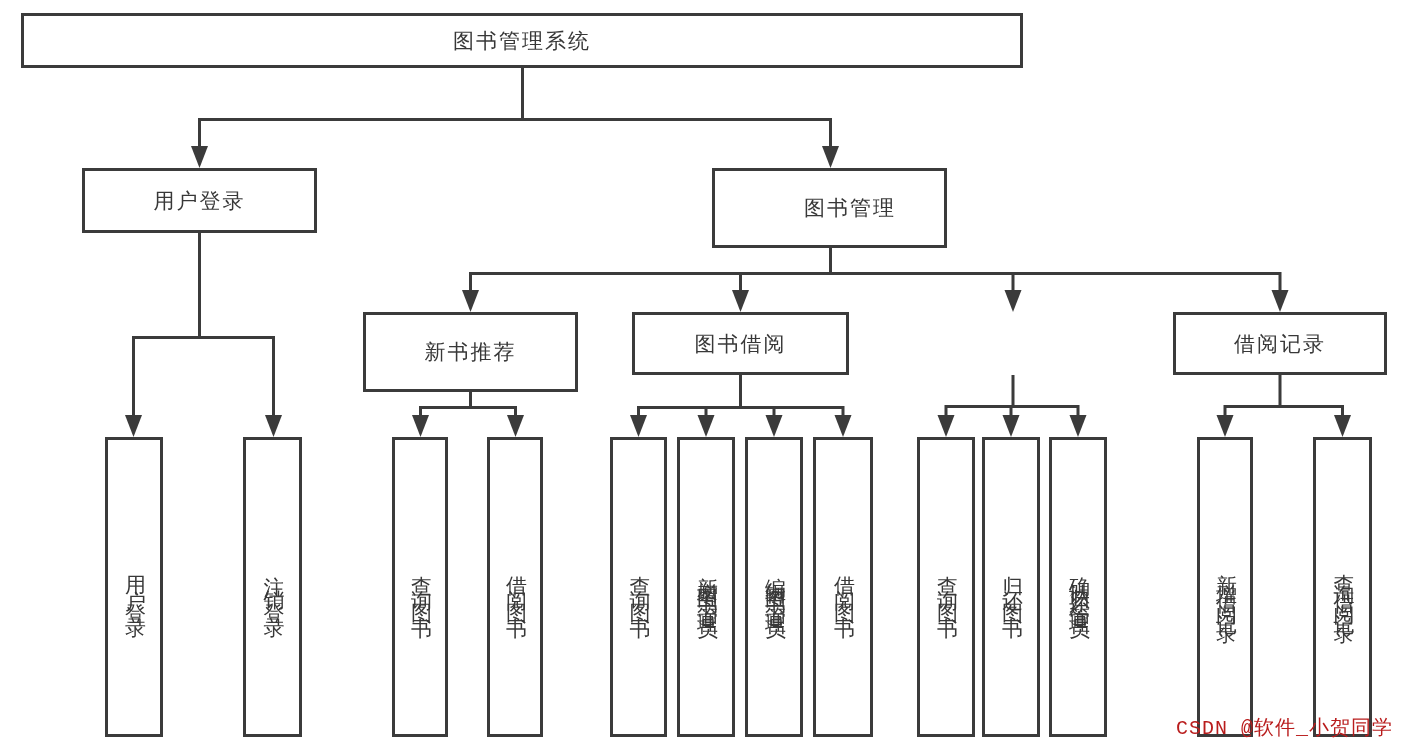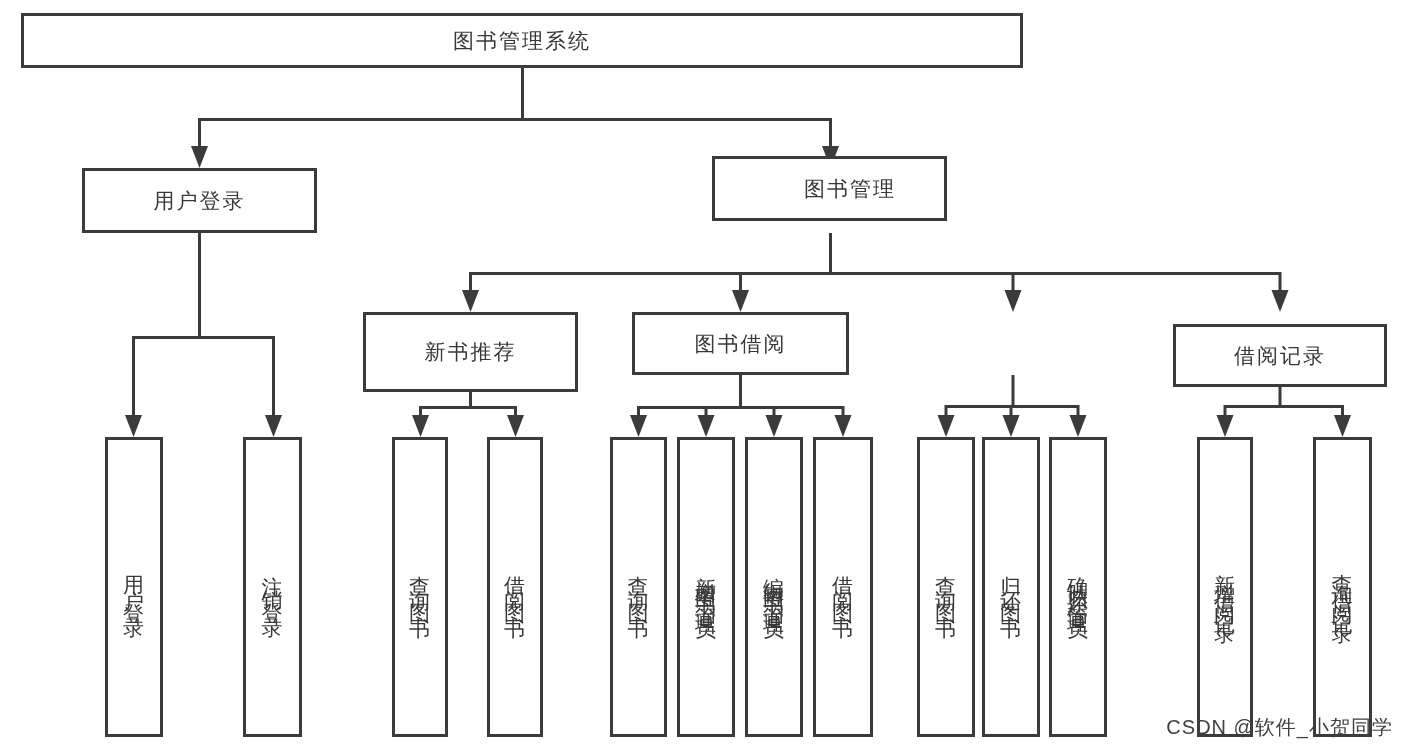--- a/index.html
+++ b/index.html
@@ -1,35 +1,35 @@
 <!DOCTYPE html>
 <html><head>
 <meta charset="utf-8">
 <style>
   html,body { margin:0; padding:0; background:#ffffff; }
   .canvas {
     position:relative; width:1405px; height:747px; background:#ffffff;
-    font-family:Liberation Sans, sans-serif; overflow:hidden;
+    font-family:Liberation Mono, monospace; overflow:hidden;
   }
   svg.wires { position:absolute; left:0; top:0; width:1405px; height:747px; }
   .node {
     position:absolute; box-sizing:border-box;
     border:3px solid #3b3b3b; background:#ffffff;
     display:flex; align-items:center; justify-content:center;
     color:#383838; font-size:21px; letter-spacing:2px;
   }
   .vtext {
     writing-mode:vertical-rl; text-orientation:mixed;
     letter-spacing:14px; line-height:1;
   }
   .vtext.mid  { letter-spacing:10px; }
   .vtext.long { letter-spacing:6px; }
   .watermark {
     position:absolute; right:12px; bottom:6px;
-    color:#404040; font-size:20px; letter-spacing:1px;
+    color:#b91c1c; font-size:20px; letter-spacing:1px;
   }
 </style>
 </head>
 <body>
 
 <div class="canvas">
 
   <svg class="wires" viewBox="0 0 1405 747" xmlns="http://www.w3.org/2000/svg">
     <path fill="none" stroke="#3b3b3b" stroke-width="3" d="
       M522.5 68 V119.5 M198 119.5 H832 M199.5 119.5 V150 M830.5 119.5 V150
@@ -58,25 +58,25 @@
       <polygon points="1002.5,415 1019.5,415 1011,437"></polygon>
       <polygon points="1069.5,415 1086.5,415 1078,437"></polygon>
       <polygon points="1216.5,415 1233.5,415 1225,437"></polygon>
       <polygon points="1334,415 1351,415 1342.5,437"></polygon>
     </g>
   </svg>
 
   <div class="node" style="left:21px; top:13px; width:1002px; height:55px;">图书管理系统</div>
 
   <div class="node" style="left:82px; top:168px; width:235px; height:65px;">用户登录</div>
-  <div class="node" style="left:712px; top:156px; width:235px; height:65px;padding-left:41px;">图书管理</div>
+  <div class="node" style="left:712px; top:168px; width:235px; height:80px;padding-left:41px;">图书管理</div>
 
   <div class="node" style="left:363px; top:312px; width:215px; height:80px;">新书推荐</div>
   <div class="node" style="left:632px; top:312px; width:217px; height:63px;text-align:right;">图书借阅</div>
-  <div class="node" style="left:1173px; top:312px; width:214px; height:63px;margin-top:12px;">借阅记录</div>
+  <div class="node" style="left:1173px; top:312px; width:214px; height:63px;">借阅记录</div>
 
   <div class="node" style="left:105px; top:437px; width:58px; height:300px;">
     <span class="vtext">用户登录</span>
   </div>
   <div class="node" style="left:243px; top:437px; width:59px; height:300px;">
     <span class="vtext">注销登录</span>
   </div>
 
   <div class="node" style="left:392px; top:437px; width:56px; height:300px;">
     <span class="vtext">查询图书</span>

